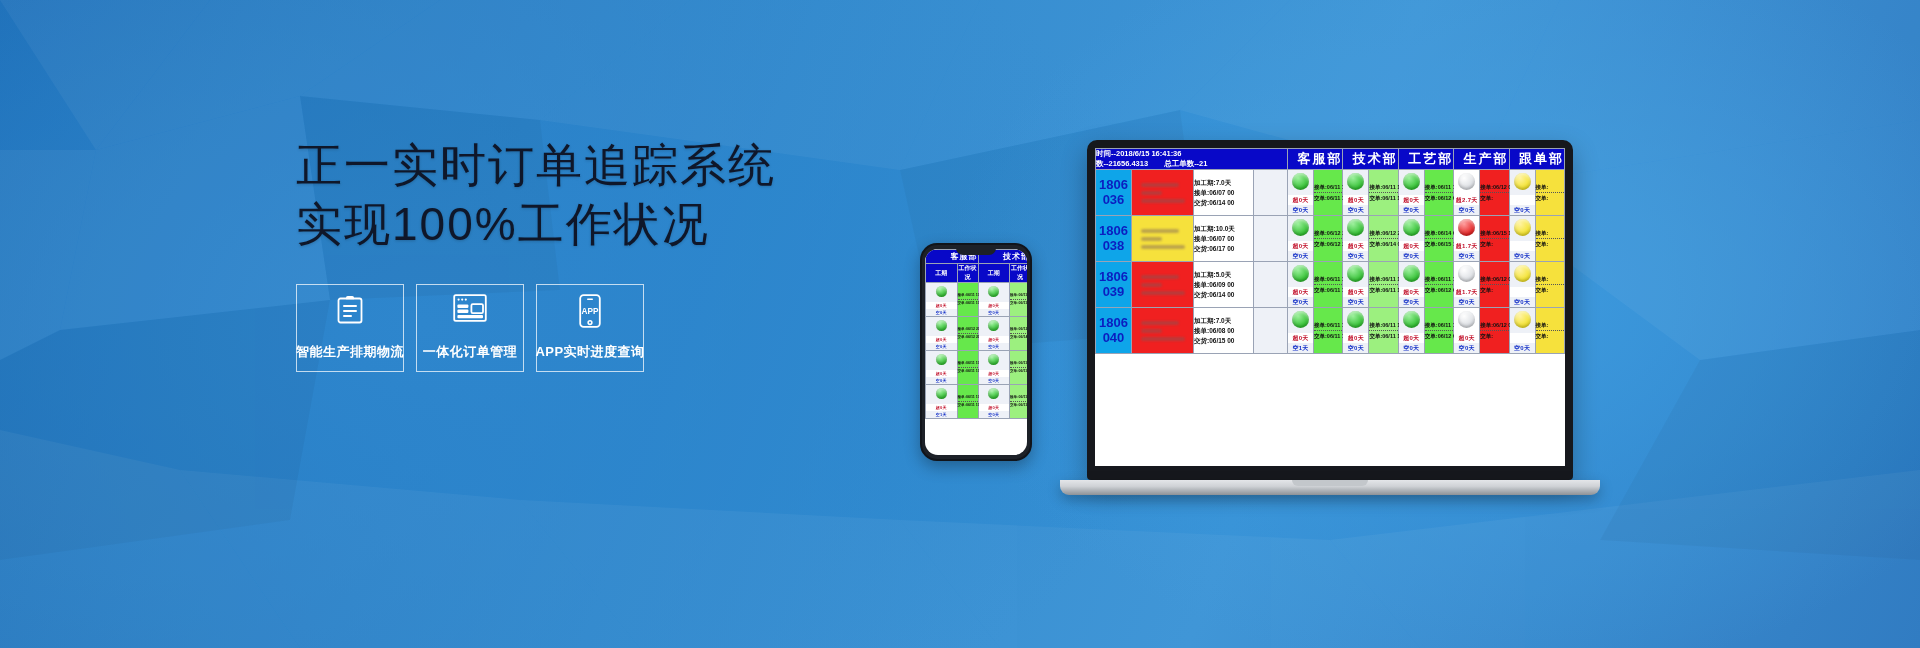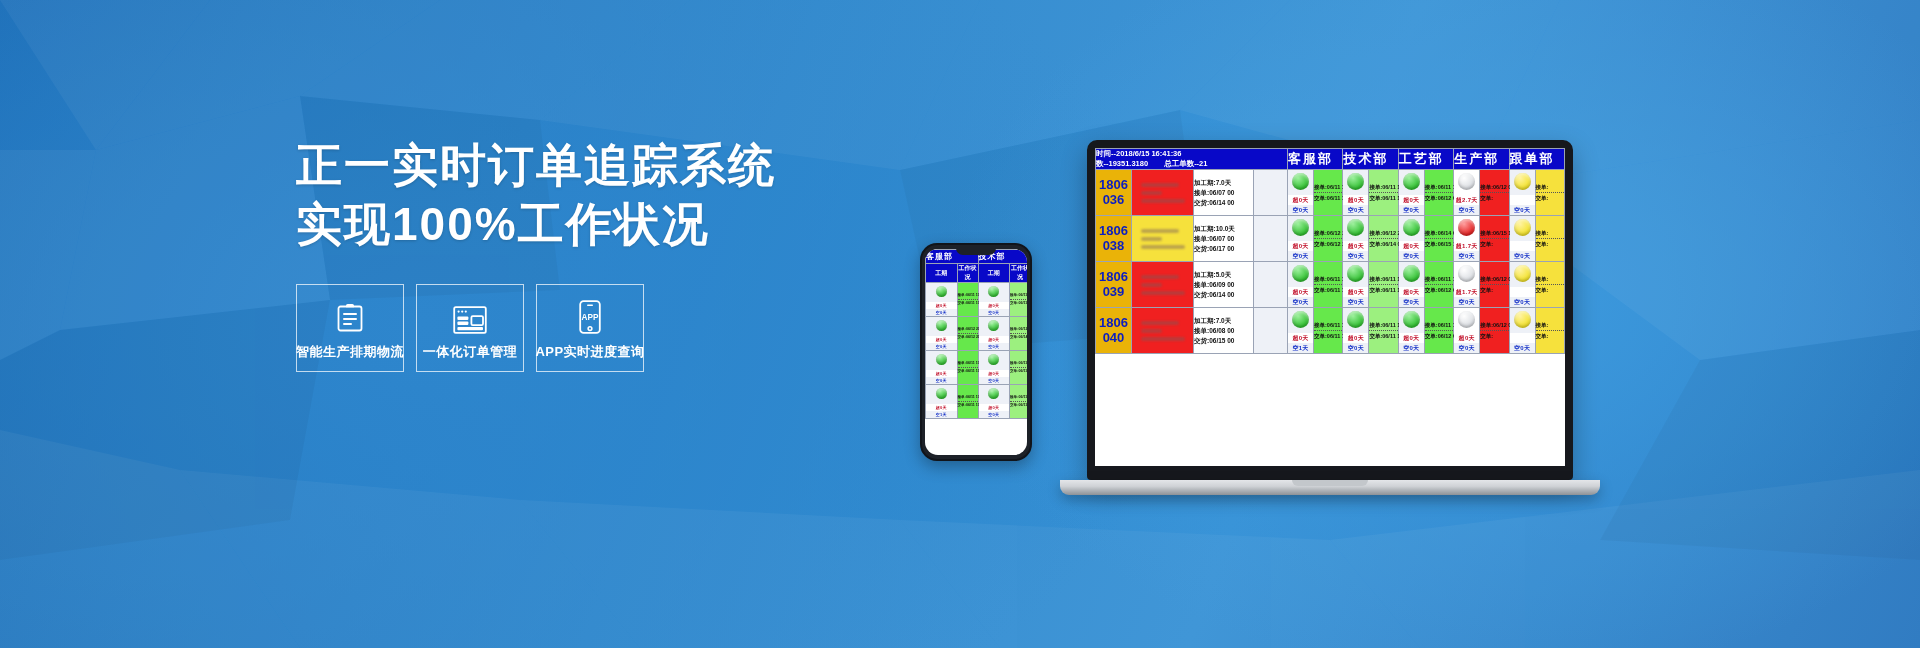--- a/index.html
+++ b/index.html
@@ -17,39 +17,39 @@
       radial-gradient(ellipse 900px 620px at 78% 46%, #3d9ade 0%, rgba(61,154,222,0) 62%),
       radial-gradient(ellipse 1100px 700px at 22% 50%, #2e86cd 0%, rgba(46,134,205,0) 70%),
       linear-gradient(110deg, #1e6fb8 0%, #2b86cc 38%, #3892d6 66%, #2877c0 100%);
   }
   .poly { position: absolute; inset: 0; overflow: hidden; }
   .poly svg { display: block; width: 1920px; height: 648px; }
 
   
   .copy { position: absolute; left: 296px; top: 136px; width: 700px; }
   .headline {
-    color: #ffffff;
+    color: #0f172a;
     font-size: 46px;
-    font-weight: bold;
+    font-weight: normal;
     letter-spacing: 2px;
     line-height: 1.28;
     text-shadow: 0 1px 3px rgba(0,0,0,.18);
     white-space: nowrap;
   }
   .headline .l2 { display: block; }
 
   .features { display: flex; gap: 12px; margin-top: 30px; }
   .feature {
     width: 108px; height: 88px;
     border: 1px solid rgba(255,255,255,.72);
     display: flex; flex-direction: column;
     align-items: center; justify-content: center;
     gap: 9px;
   }
-  .feature .ico { height: 40px; display: flex; align-items: flex-end; justify-content: center; }
+  .feature .ico { height: 40px; display: flex; align-items: flex-start; justify-content: center; }
   .feature .cap {
     color: #ffffff; font-size: 13px; font-weight: bold; letter-spacing: .5px;
     white-space: nowrap;
   }
 
   
   .devices { position: absolute; left: 0; top: 0; width: 1920px; height: 648px; }
 
   
   .phone {
@@ -104,31 +104,31 @@
   .board td, .board th { border: 1px solid #9aa3b5; padding: 0; }
 
   .hdr-info {
     background: #0808c8; color: #ffffff;
     font-size: 7.5px; font-weight: bold; text-align: left;
     padding: 1px 3px; line-height: 1.35; white-space: nowrap;
   }
   .hdr-info .row2 { display: flex; gap: 16px; }
   .dept {
     background: #0808c8; color: #ffffff;
-    font-size: 13px; font-weight: bold; text-align: left; letter-spacing: 2px;
+    font-size: 13px; font-weight: bold; text-align: right; letter-spacing: 2px;
     height: 20px;
   }
   .sub {
     background: #0808c8; color: #ffffff;
     font-size: 9px; font-weight: bold; text-align: center; letter-spacing: 1px;
     height: 15px;
   }
 
   .wo {
-    background: #eab308; color: #0b1ec0; font-weight: bold;
+    background: #0ea5e9; color: #0b1ec0; font-weight: bold;
     font-size: 13px; text-align: center; line-height: 1.12;
   }
   .proj { position: relative; }
   .proj .blurline {
     height: 4px; margin: 4px 9px; border-radius: 2px;
     background: rgba(120,90,90,.45); filter: blur(1px);
   }
   .cycle {
     background: #ffffff; color: #101010;
     font-size: 6.5px; font-weight: bold; line-height: 1.5;
@@ -359,21 +359,21 @@
                 <col style="width:26px">
                 <col style="width:">
                 <col style="width:26px">
                 <col style="width:">
               </colgroup>
               <tbody>
                 <tr>
                   <td class="hdr-info" colspan="4">
                     <div>时间--2018/6/15 16:41:36</div>
                     <div class="row2">
-                      <span>数--19351.3180</span>
+                      <span>数--21656.4313</span>
                       <span>总工单数--21</span>
                     </div>
                   </td>
                   <td class="dept" colspan="2">客服部</td>
                   <td class="dept" colspan="2">技术部</td>
                   <td class="dept" colspan="2">工艺部</td>
                   <td class="dept" colspan="2">生产部</td>
                   <td class="dept" colspan="2">跟单部</td>
                 </tr>
                 <tr class="drow">

